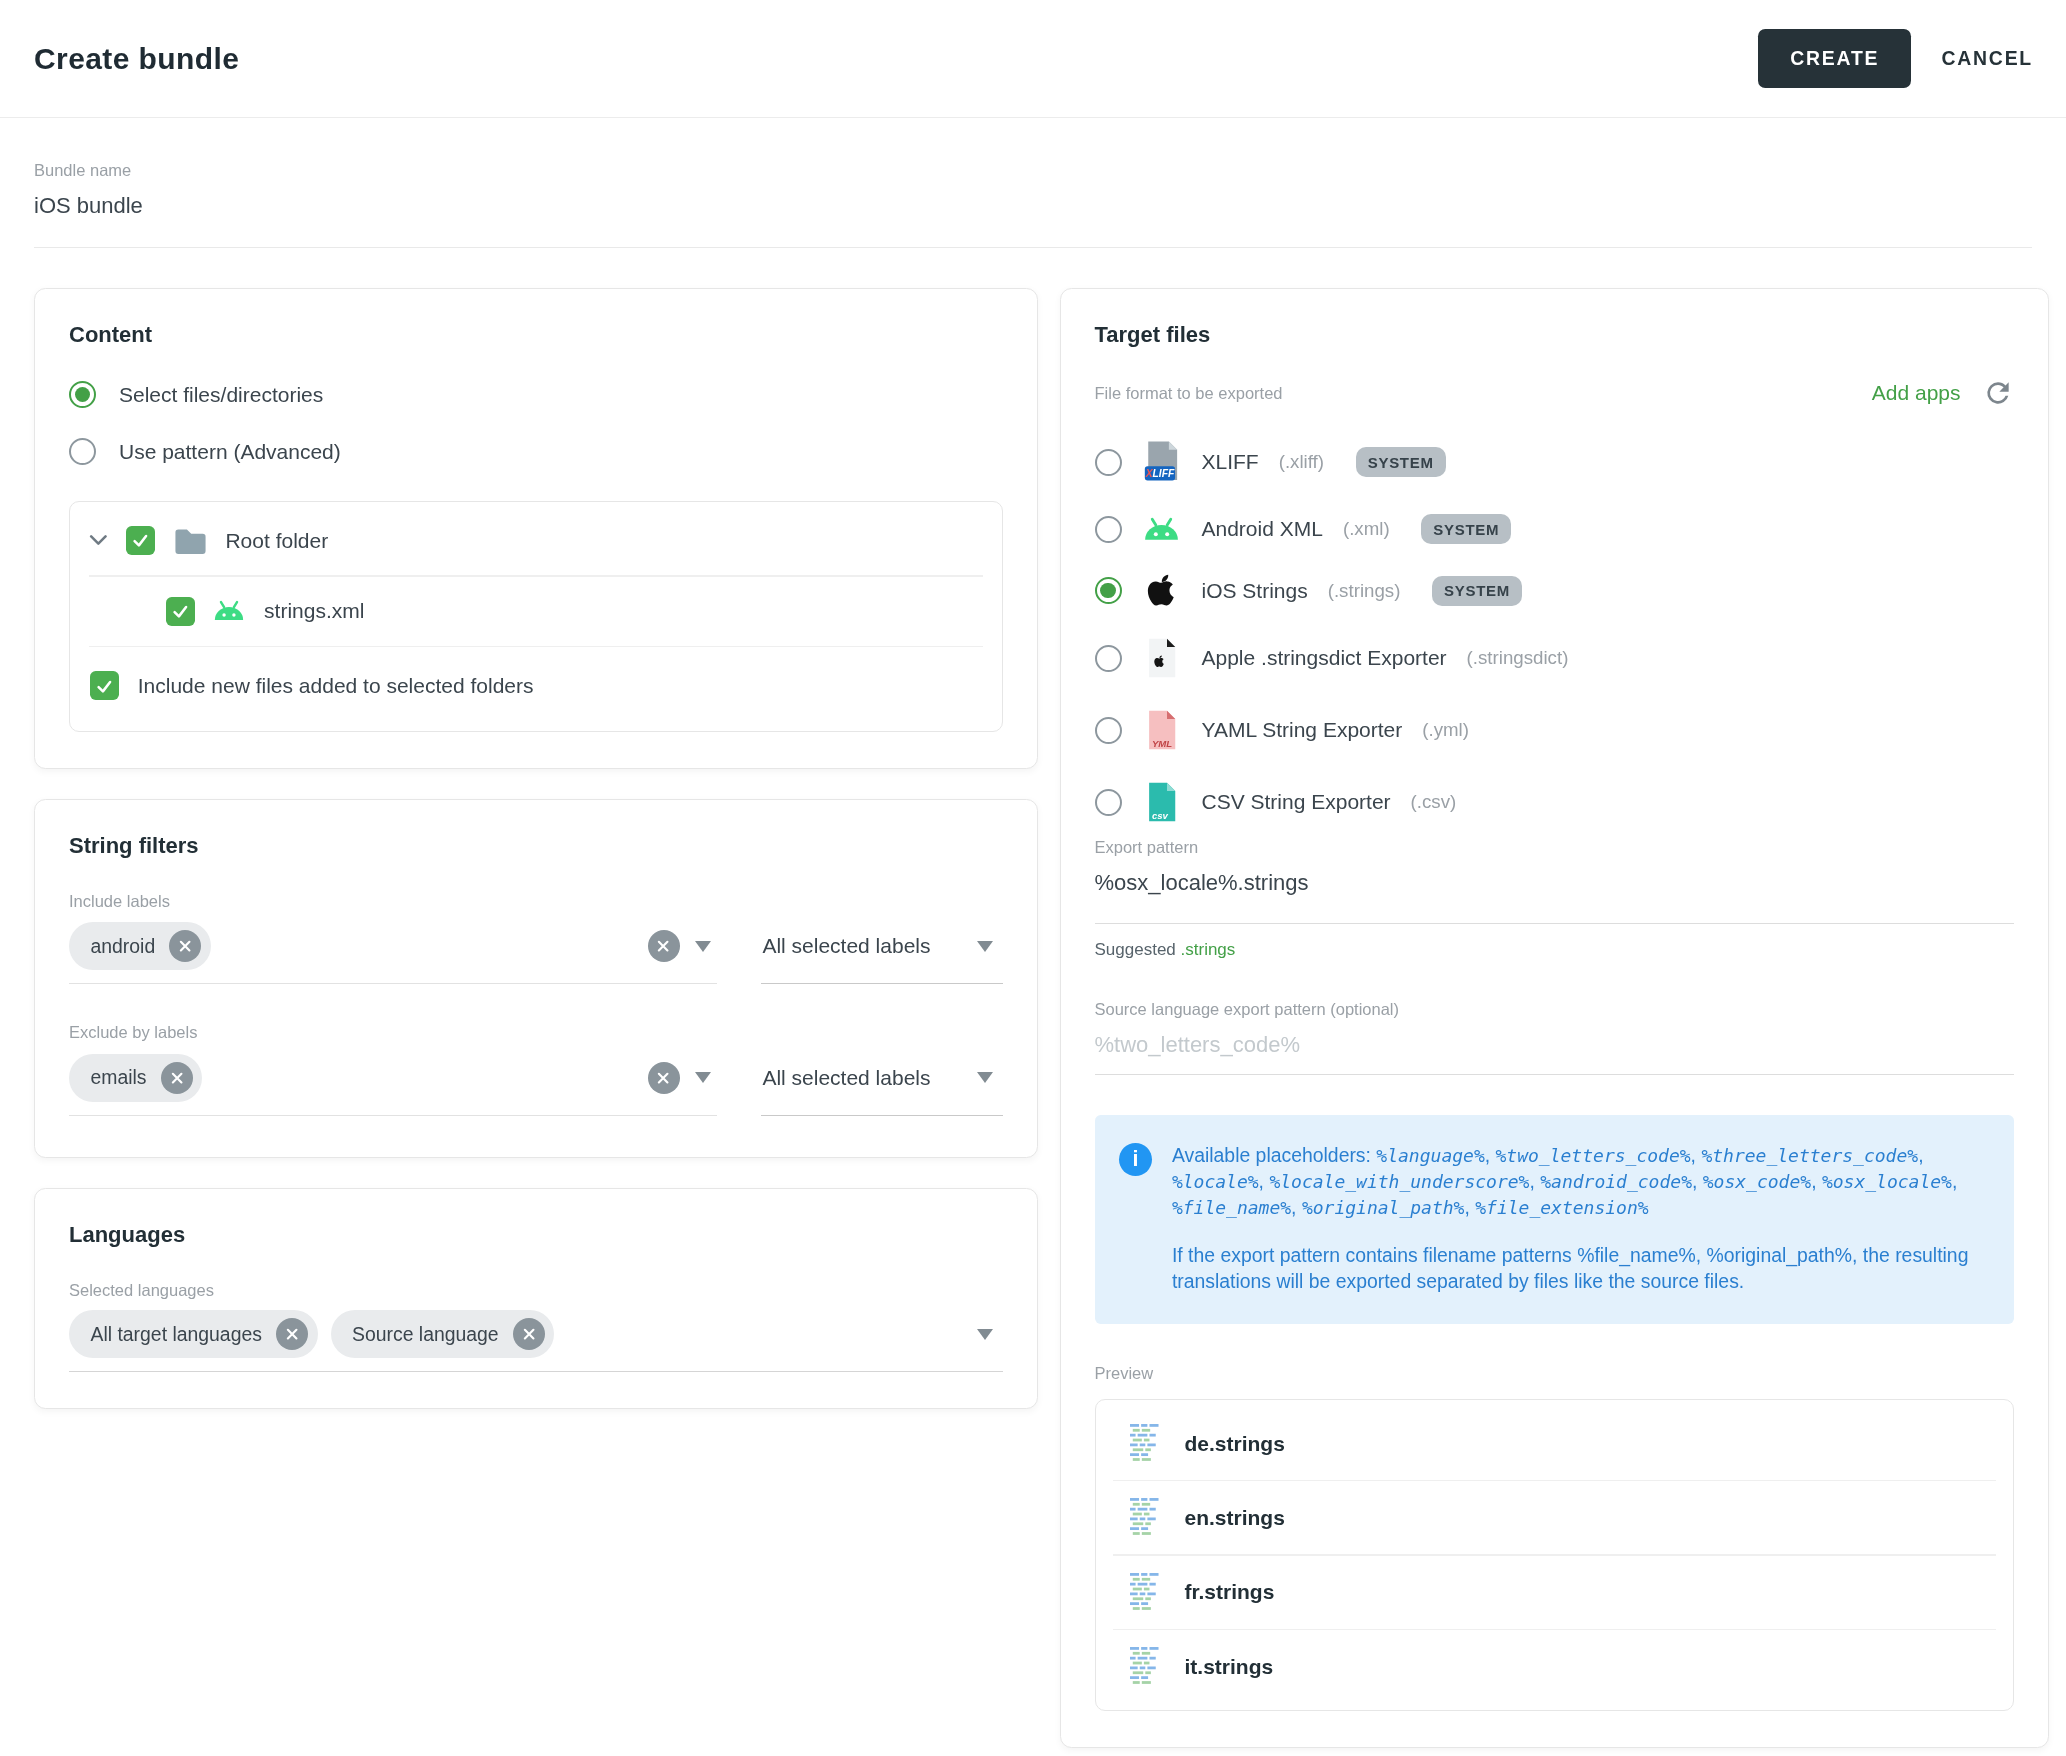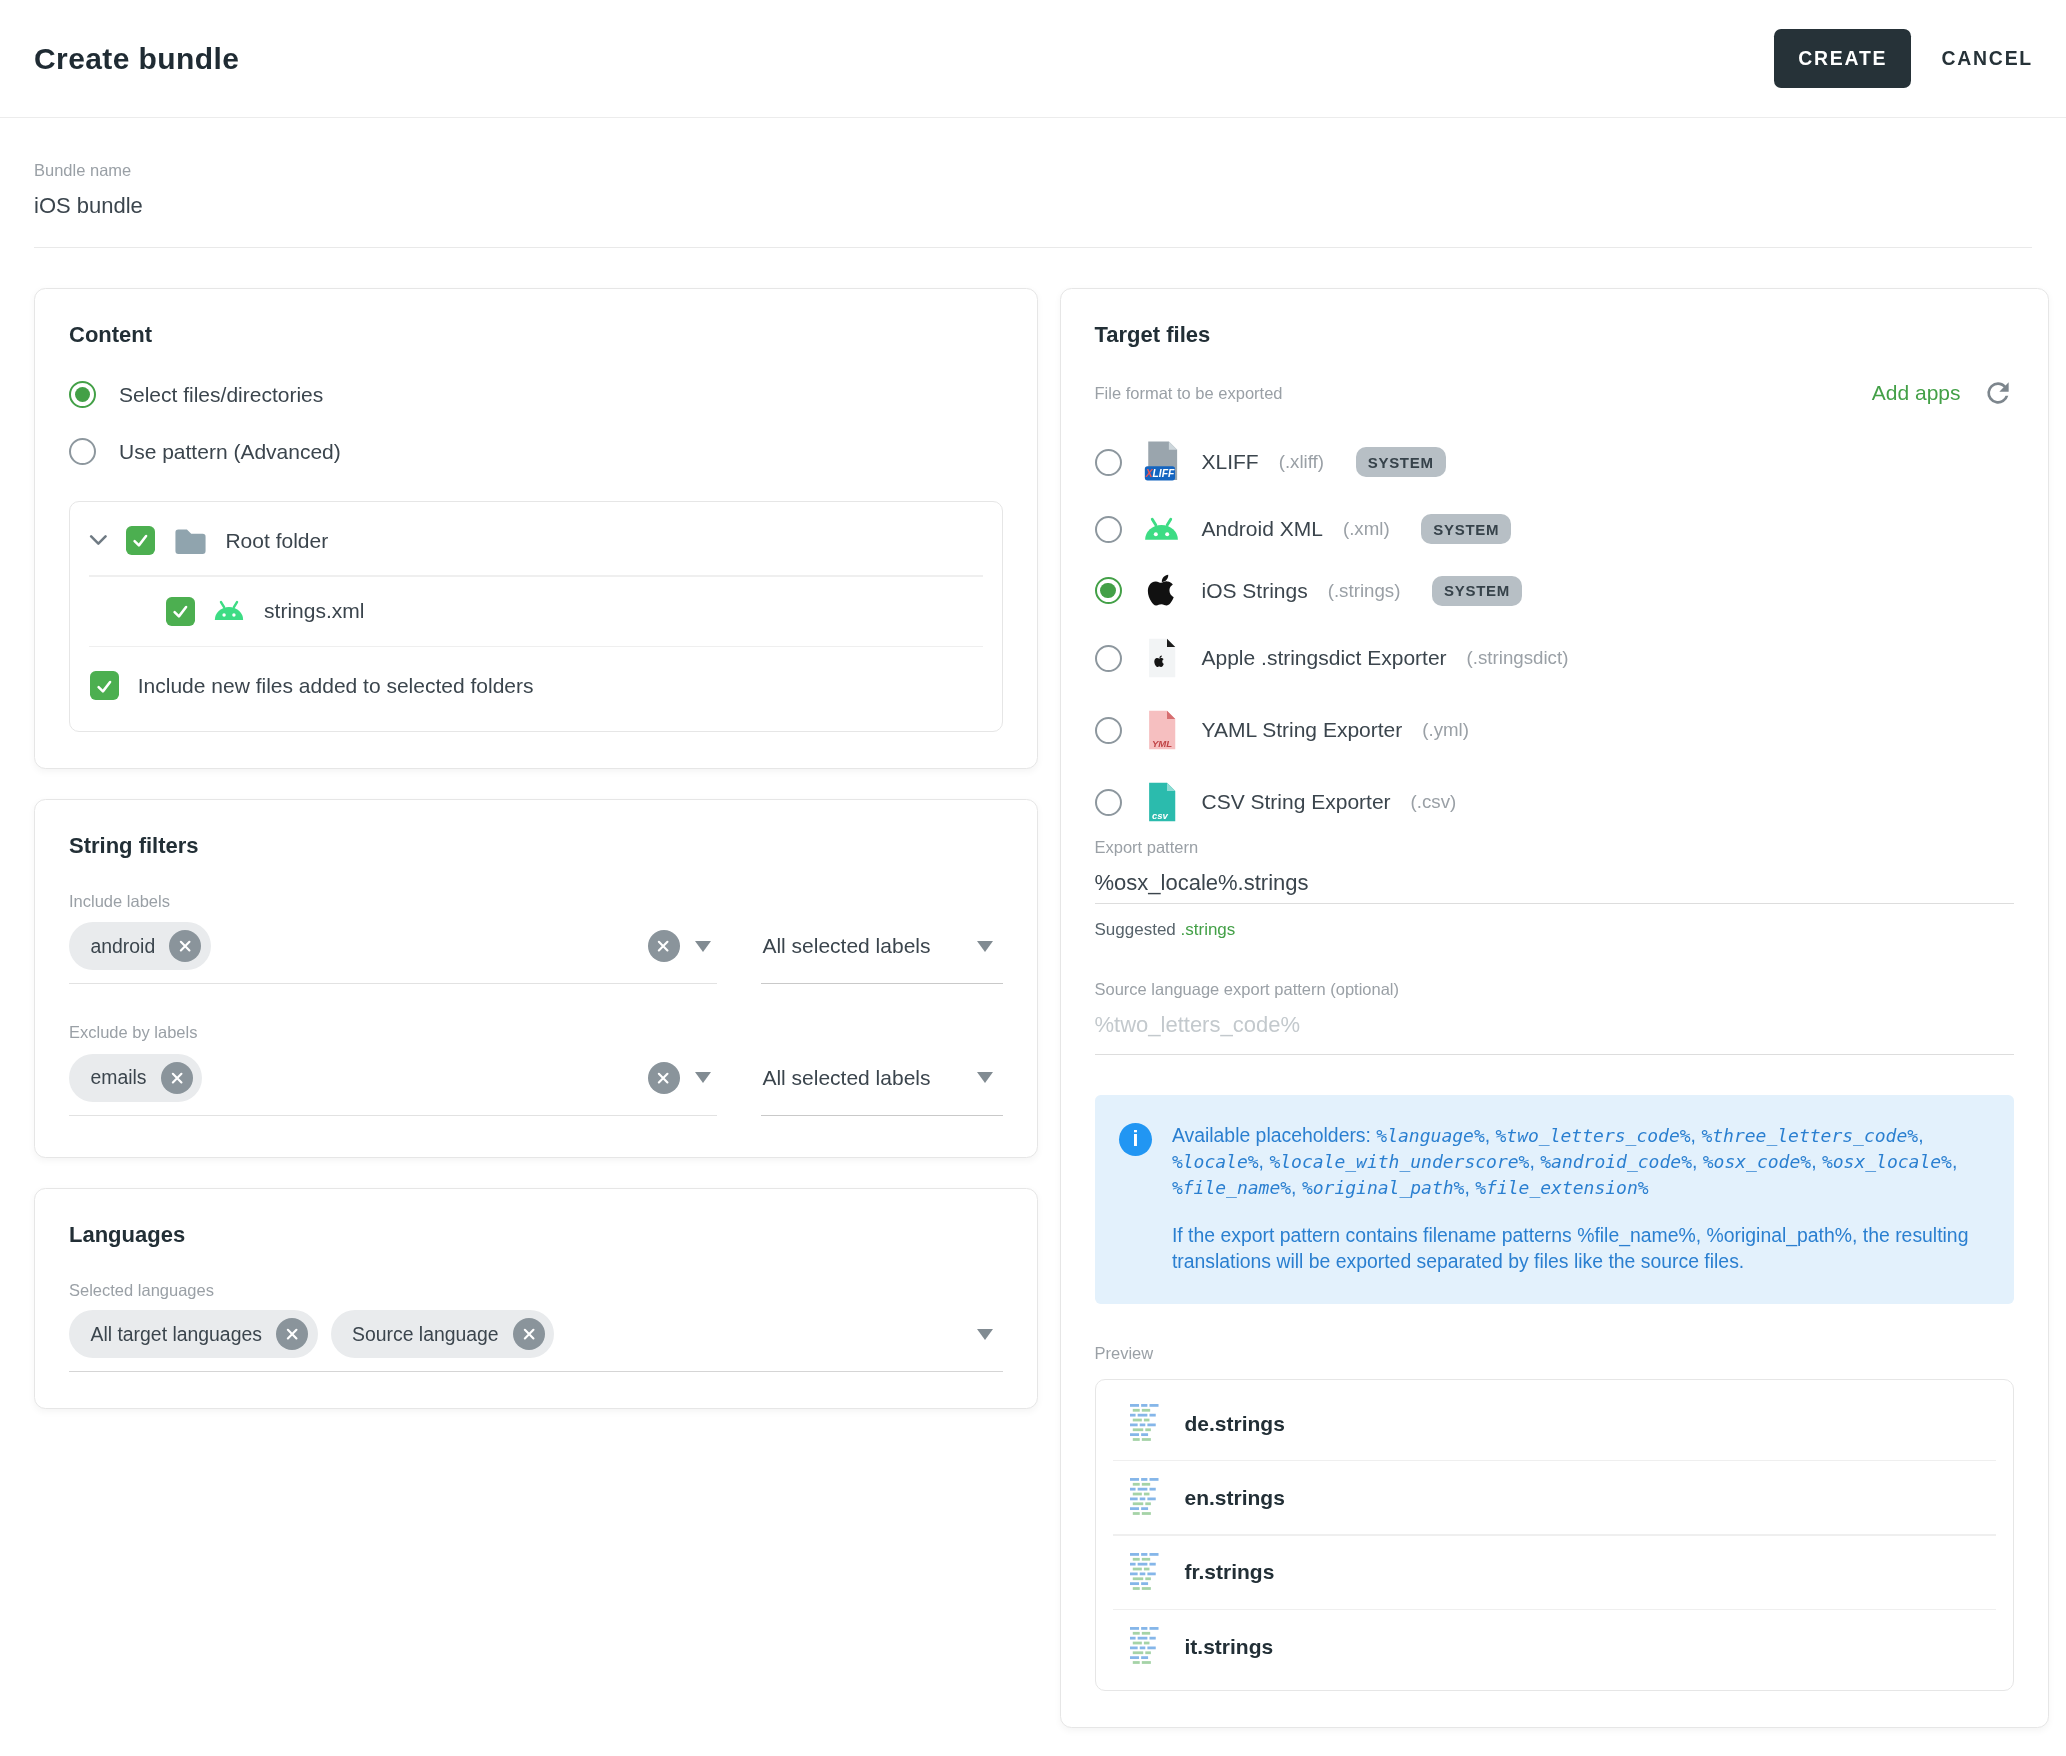--- a/index.html
+++ b/index.html
@@ -9,21 +9,21 @@
     font-family:"Liberation Sans","DejaVu Sans",sans-serif;
     color:#404a52; position:relative; overflow:hidden;
   }
   
   .header { height:118px; display:flex; align-items:center; justify-content:space-between;
             padding:0 24.4px 0 34px; border-bottom:1.4px solid #ececec; }
   .page-title { font-size:30px; font-weight:700; color:#1f2b33; letter-spacing:0.4px; }
   .header-actions { display:flex; align-items:center; }
   .btn-create { background:#263238; color:#fff; border:none; border-radius:7.2px;
                 font-size:19.4px; font-weight:700; letter-spacing:1.8px;
-                padding:18px 24px; cursor:pointer; font-family:inherit; }
+                padding:18px 32px; cursor:pointer; font-family:inherit; }
   .btn-cancel { background:none; border:none; color:#263238; font-size:19.4px; font-weight:700;
                 letter-spacing:1.8px; margin-left:21.5px; padding:18px 8.6px; cursor:pointer; font-family:inherit; }
   
   .bundle-section { padding:43px 34px 0 34px; }
   .field-label { font-size:16.5px; color:#9aa0a6; }
   .bundle-value { font-size:22px; color:#3b454d; margin-top:13px; padding-bottom:28px;
                   border-bottom:1.4px solid #e9e9e9; }
   
   .columns { display:flex; align-items:flex-start; gap:21.5px; padding:40px 17px 0 34px; }
   .col-left { width:1004px; flex:none; display:flex; flex-direction:column; gap:30px; }
@@ -69,21 +69,21 @@
   .format-row { display:flex; align-items:center; gap:20px; padding:15px 0; font-size:21px;
                 color:#3b454d; cursor:pointer; }
   .format-icon { width:40px; display:flex; justify-content:center; flex:none; }
   .format-ext { color:#9aa0a6; font-size:18.7px; }
   .format-ext:empty { display:none; }
   .badge { background:#b7bfc5; color:#36424a; font-size:15px; font-weight:700; letter-spacing:0.7px;
            border-radius:10px; padding:6.5px 12.2px; margin-left:11.5px; }
   .badge:empty { display:none; }
   .format-row.disabled { color:#bcc2c6; }
   .ep-block { }
-  .ep-value { font-size:22px; color:#3b454d; margin-top:13px; padding-bottom:7px; border-bottom:1.4px solid #dddddd; }
+  .ep-value { font-size:22px; color:#3b454d; margin-top:13px; padding-bottom:27px; border-bottom:1.4px solid #dddddd; }
   .suggested { margin-top:16px; font-size:17px; color:#57636b; }
   .suggested-ext { color:#43a047; }
   .sp-block { margin-top:40px; }
   .sp-placeholder { font-size:22px; color:#c3c9cd; margin-top:13px; padding-bottom:16px; border-bottom:1.4px solid #dddddd; }
   .info-box { margin-top:40px; background:#e3f1fc; border-radius:5.7px; padding:27px 30px 30px 24.4px;
               display:flex; gap:20px; }
   .info-icon { width:33px; height:33px; border-radius:50%; background:#2196f3; color:#fff;
                font-size:21.5px; font-weight:700; display:flex; align-items:center; justify-content:center;
                flex:none; margin-top:1.4px; }
   .info-text { font-size:19.4px; line-height:1.34; color:#2a7fd0; }

